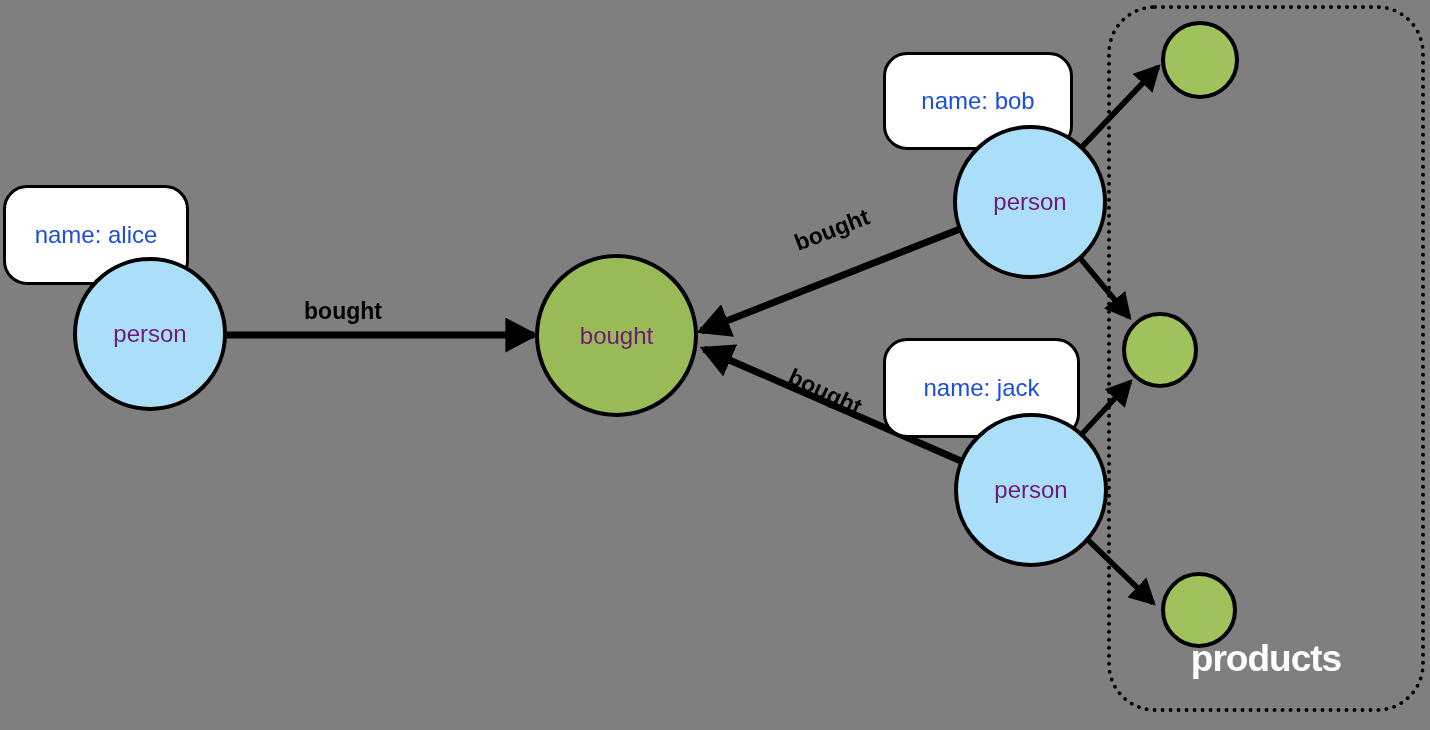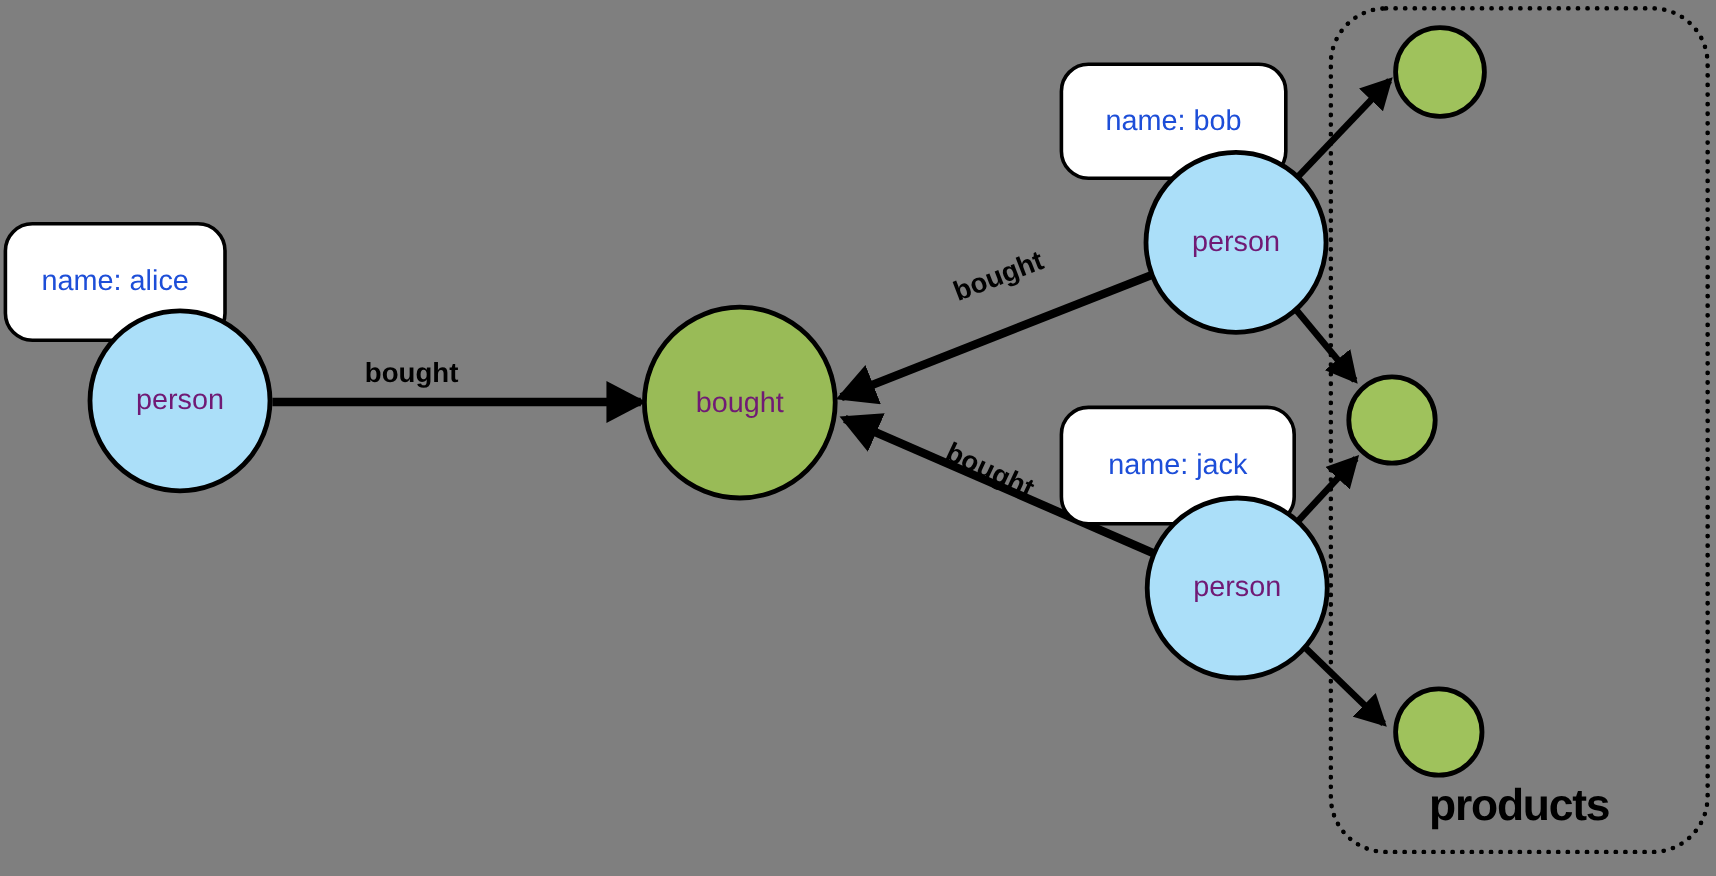--- a/index.html
+++ b/index.html
@@ -14,25 +14,25 @@
   
   .cluster {
     position: absolute;
     border: 4px dotted #000;
     border-radius: 48px;
     box-sizing: border-box;
   }
   .cluster-label {
     position: absolute;
     left: 0; right: 0;
-    bottom: 16px;
+    bottom: 28px;
     text-align: center;
     font-size: 37px;
     font-weight: 600;
-    color: #000000;
+    color: #ffffff;
     letter-spacing: -1px;
   }
 
   
   svg.edges { position: absolute; left: 0; top: 0; }
   .edge { stroke: #000; stroke-width: 7; }
   .edge.thin { stroke-width: 5.5; }
 
   
   .prop-box {

